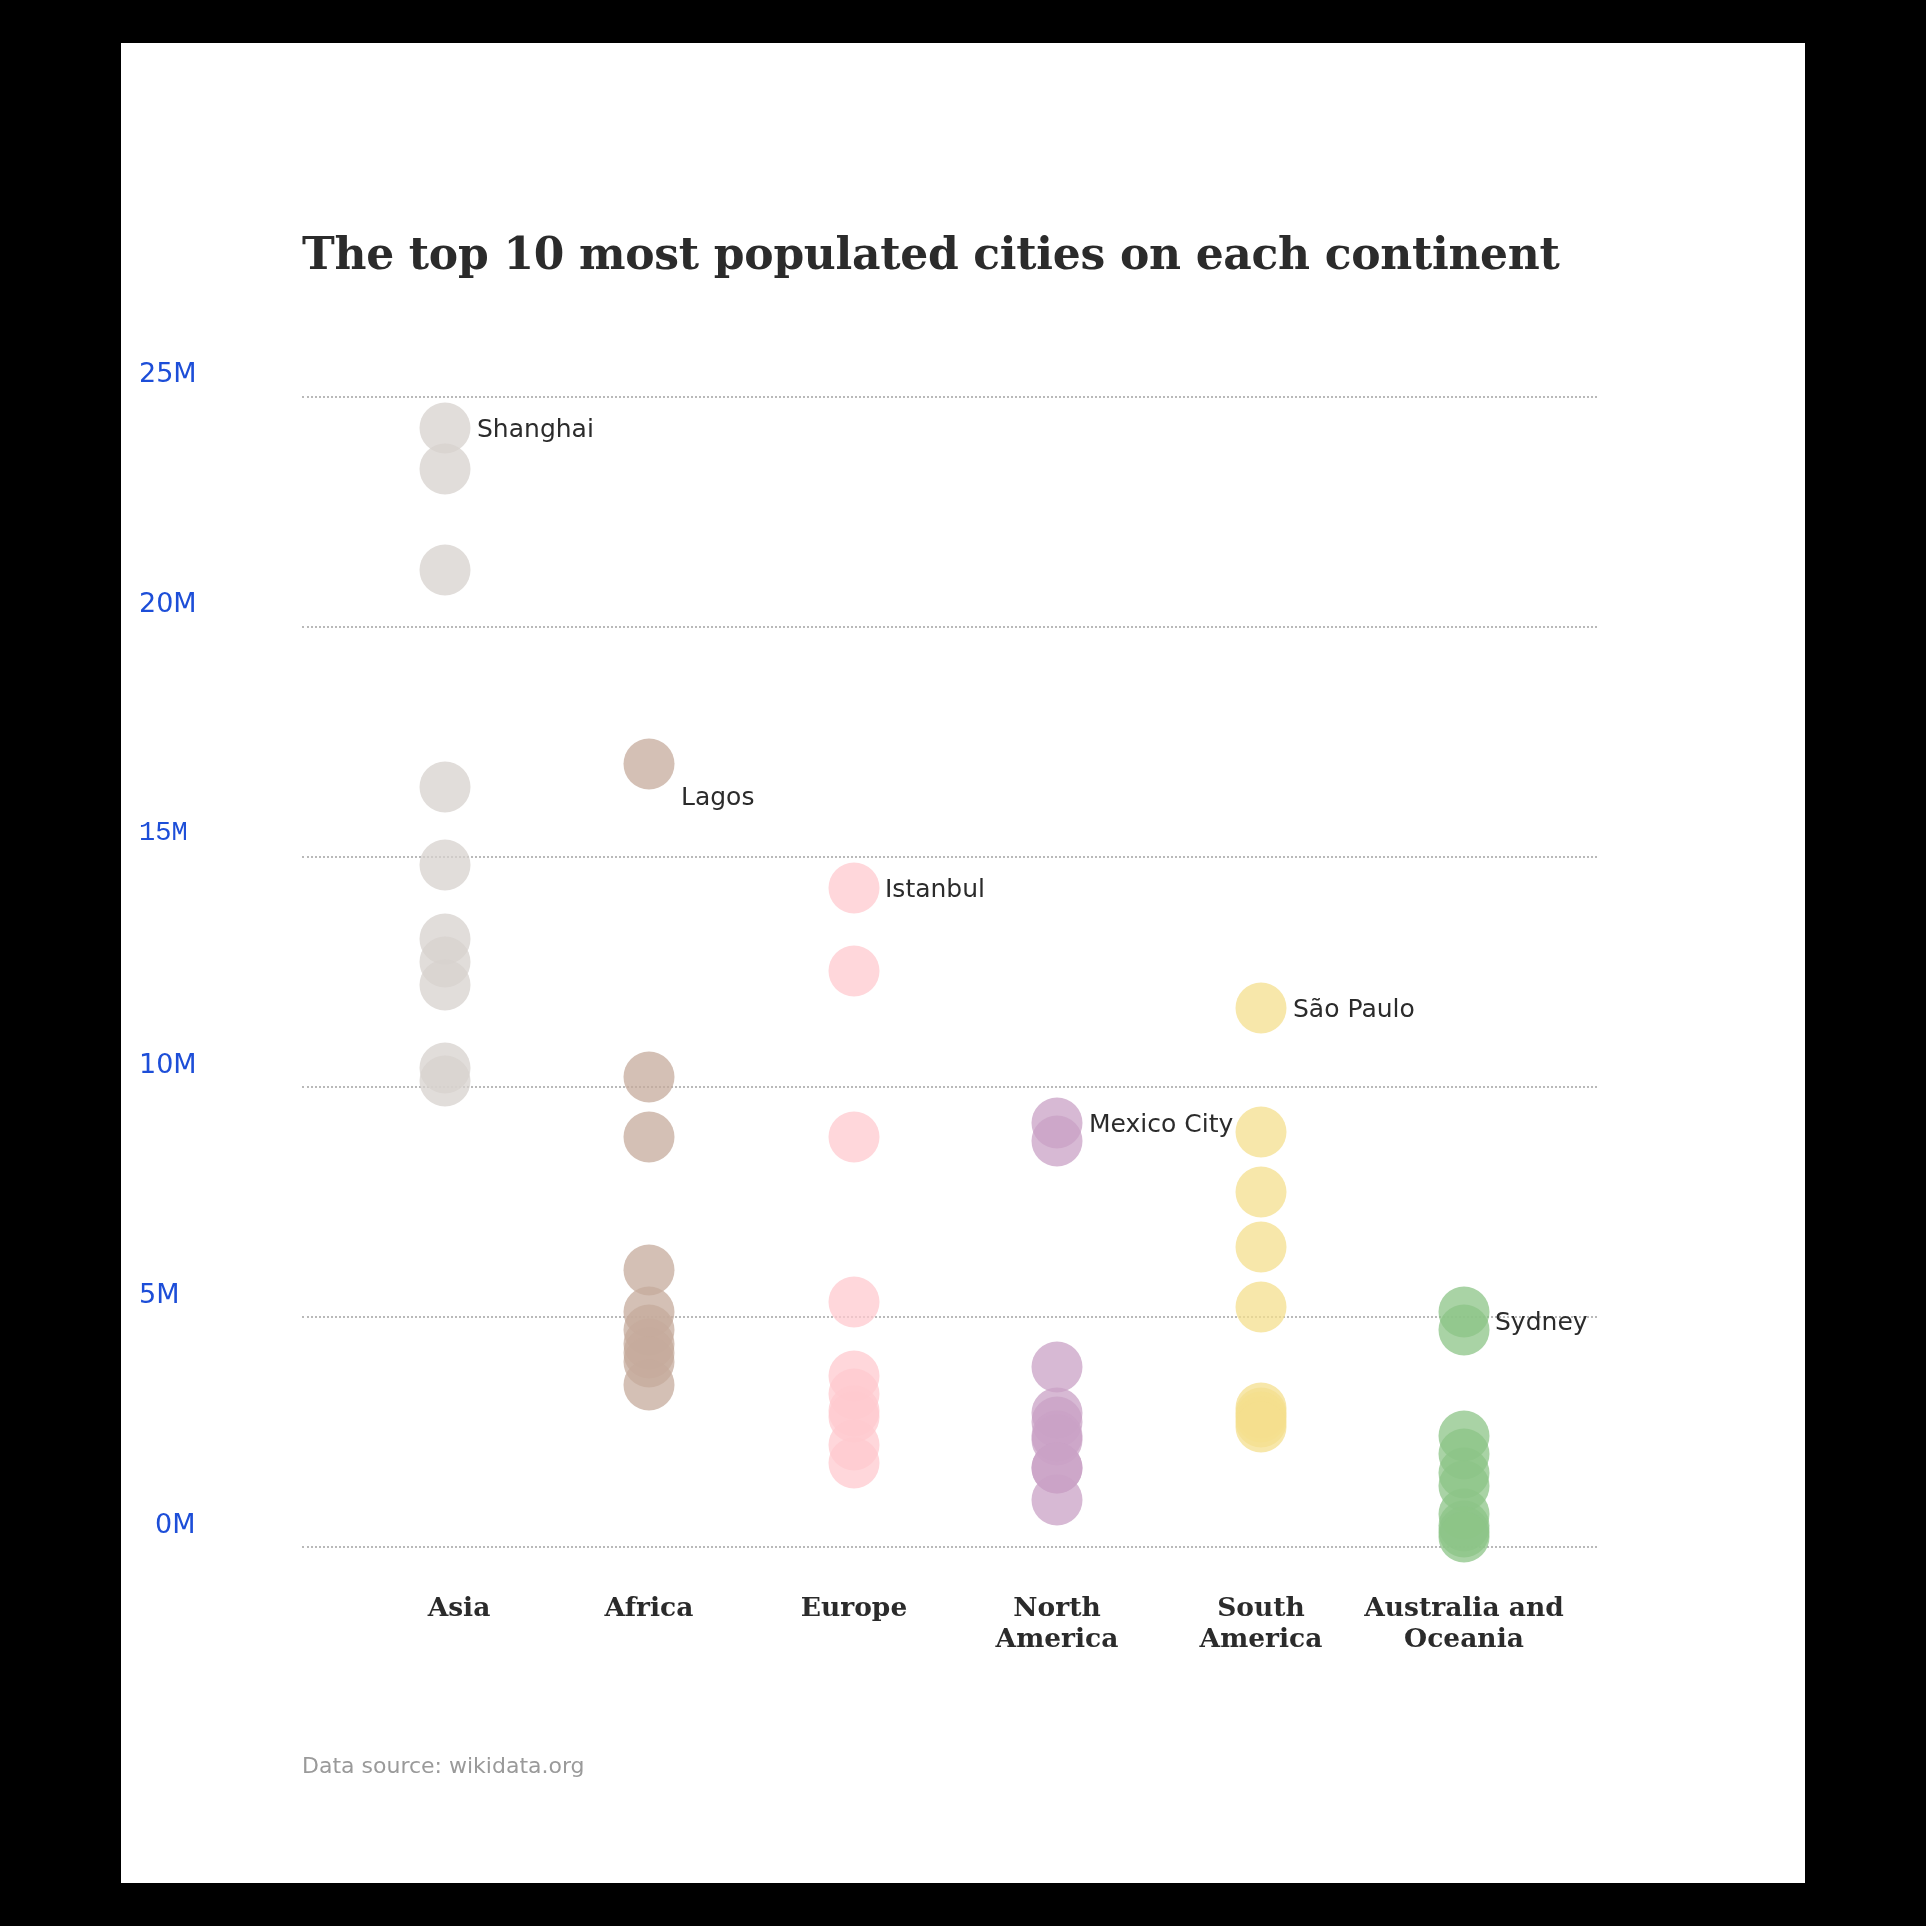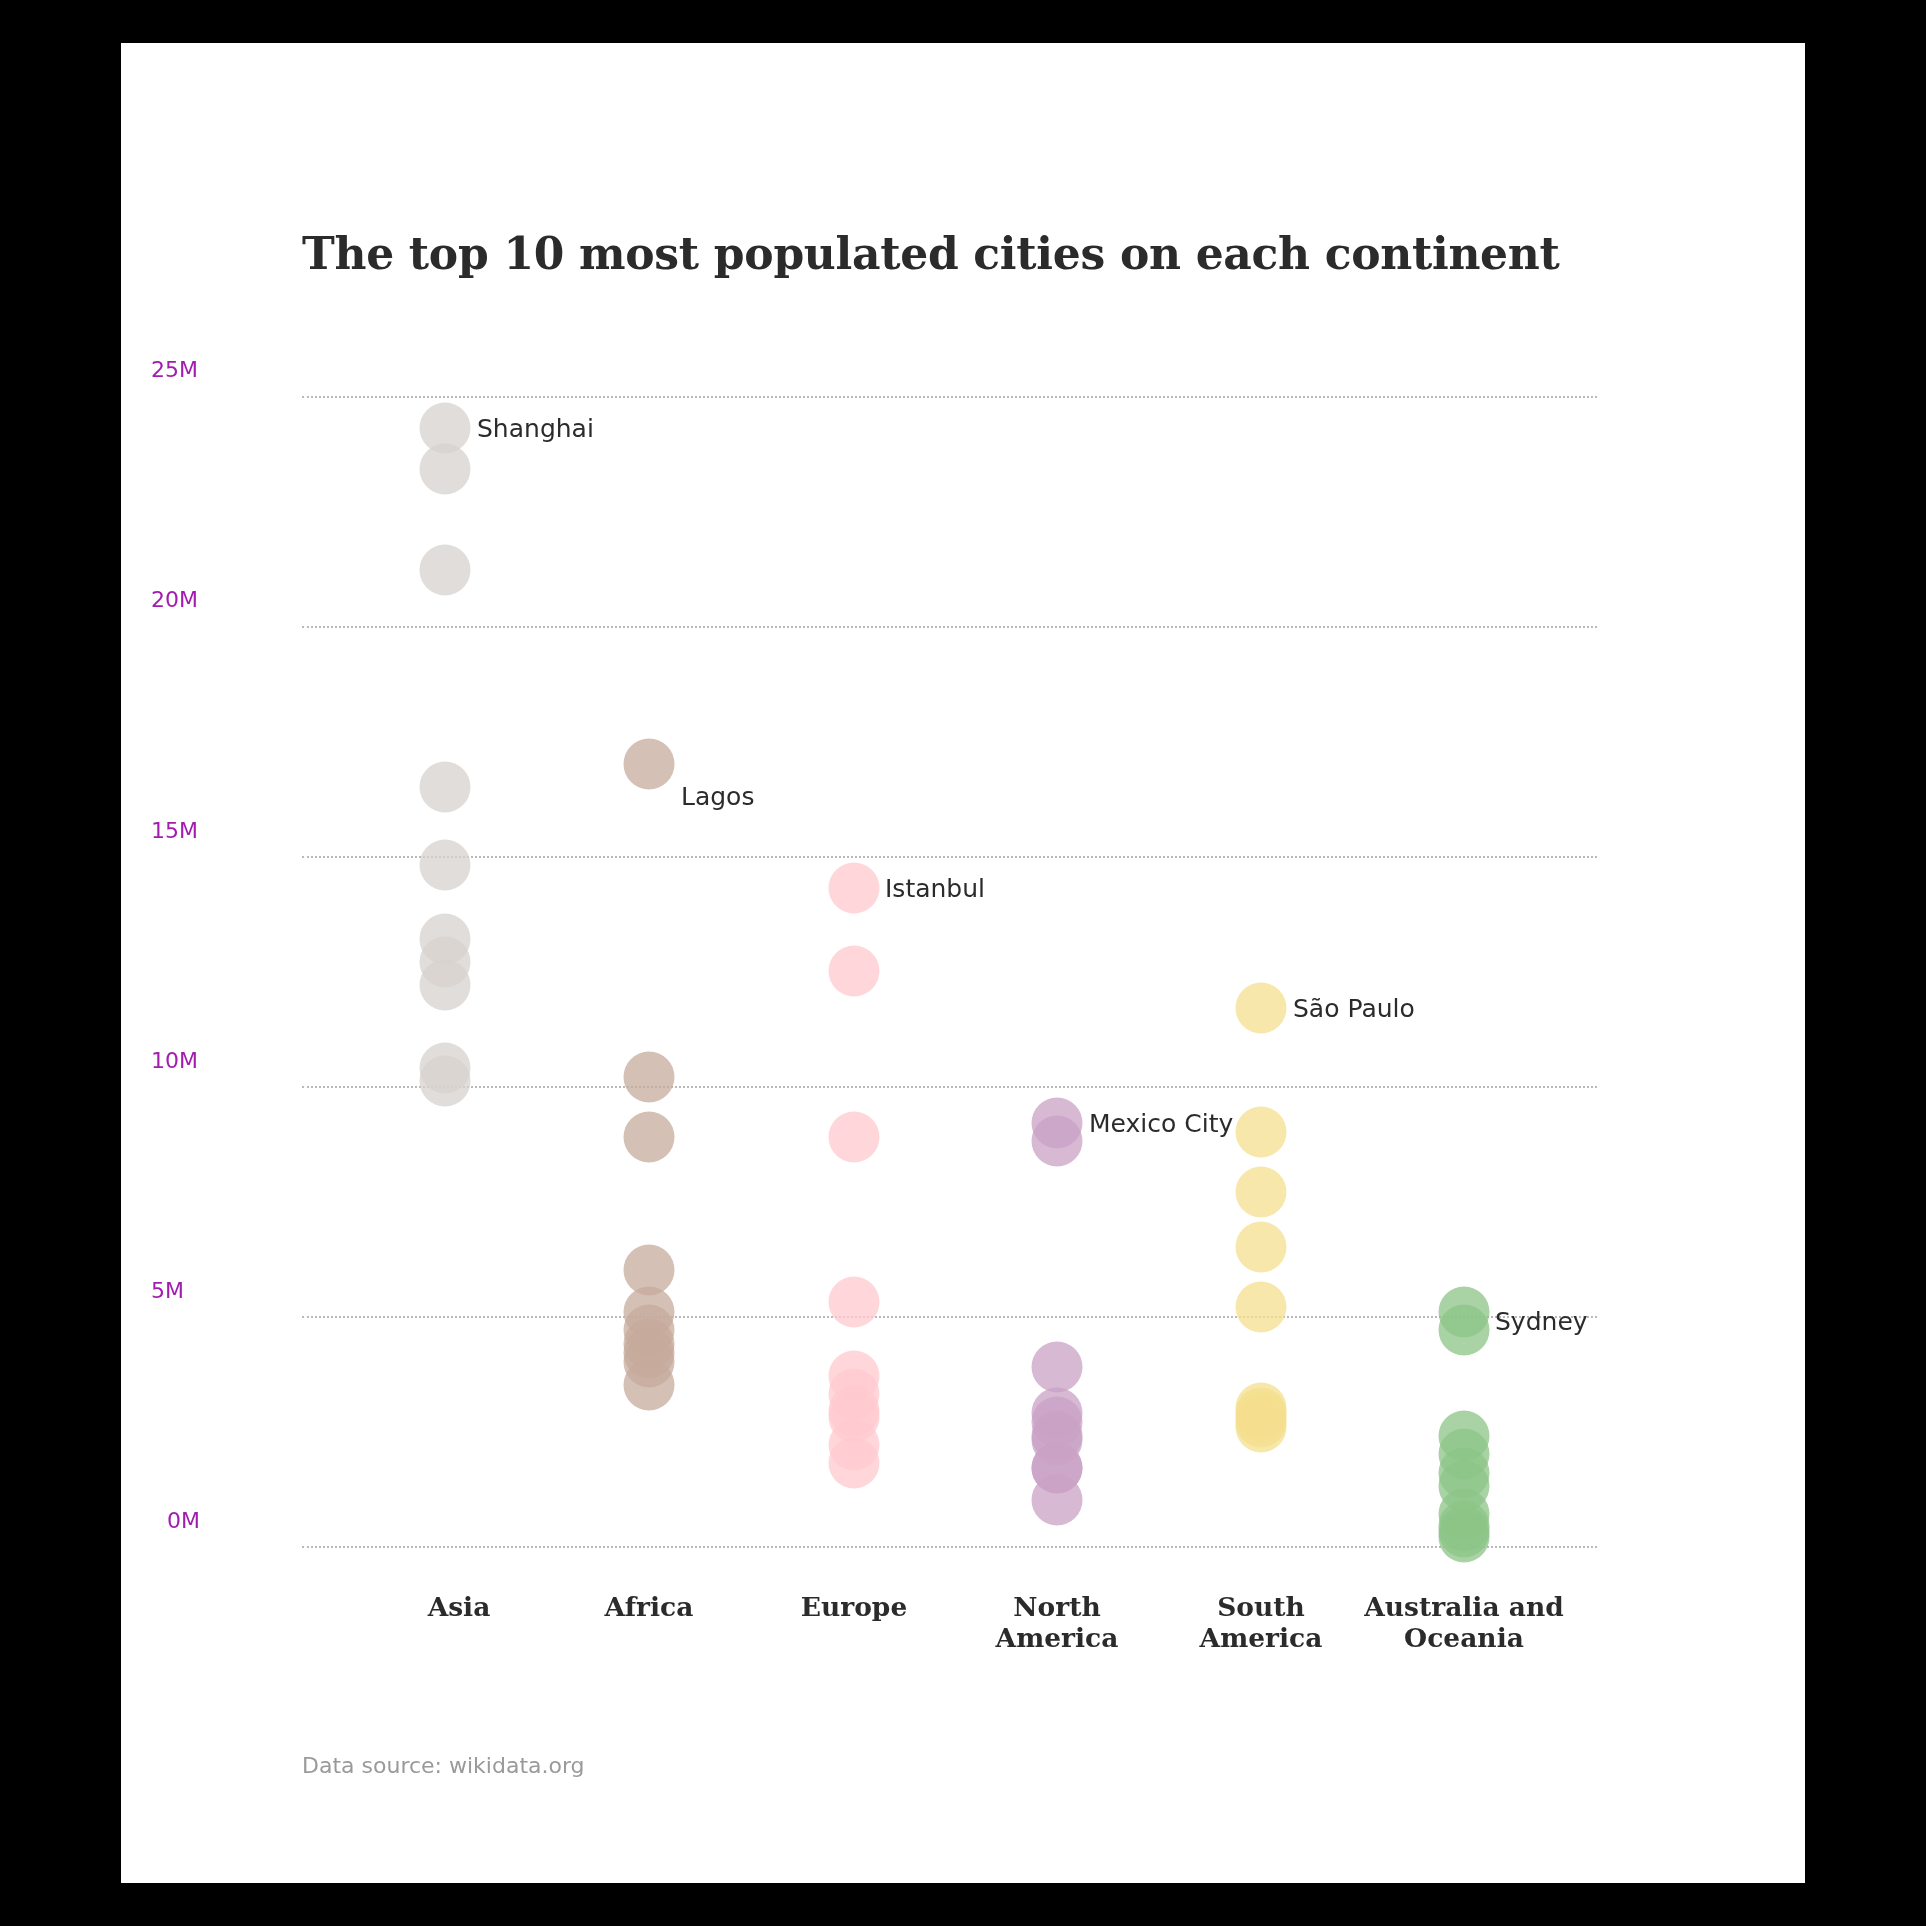--- a/index.html
+++ b/index.html
@@ -41,23 +41,23 @@
   }
   .gridline {
     position: absolute;
     left: 181px;
     width: 1295px;
     height: 0;
     border-top: 2.5px dotted #b9b9b9;
   }
   .ytick-inner {
     position: absolute;
-    left: 30px;
-    font-size: 22px;
-    color: #a21caf;
+    left: 18px;
+    font-size: 27px;
+    color: #1d4ed8;
     white-space: nowrap;
   }
   .dot {
     position: absolute;
     border-radius: 50%;
     transform: translate(-50%, -50%);
   }
   .dot-label {
     position: absolute;
     font-size: 25px;
@@ -92,21 +92,21 @@
   <div id="title">The top 10 most populated cities on each continent</div>
 
   <div id="plot">
       <div class="gridline" style="top: 1503px;"></div>
       <div class="ytick-inner" style="top: 1465px; margin-left: 16px;">0M</div>
       <div class="gridline" style="top: 1273px;"></div>
       <div class="ytick-inner" style="top: 1235px;">5M</div>
       <div class="gridline" style="top: 1043px;"></div>
       <div class="ytick-inner" style="top: 1005px;">10M</div>
       <div class="gridline" style="top: 813px;"></div>
-      <div class="ytick-inner" style="top: 775px;">15M</div>
+      <div class="ytick-inner" style="top: 775px; font-family: Liberation Mono, monospace;">15M</div>
       <div class="gridline" style="top: 583px;"></div>
       <div class="ytick-inner" style="top: 544px;">20M</div>
       <div class="gridline" style="top: 353px;"></div>
       <div class="ytick-inner" style="top: 314px;">25M</div>
       <div class="dot" title="Shanghai" style="left: 324px; top: 385px; width: 51px; height: 51px; background: rgb(215, 210, 205); opacity: 0.75;"></div>
       <div class="dot" title="Beijing" style="left: 324px; top: 426px; width: 51px; height: 51px; background: rgb(215, 210, 205); opacity: 0.75;"></div>
       <div class="dot" title="Karachi" style="left: 324px; top: 527px; width: 51px; height: 51px; background: rgb(215, 210, 205); opacity: 0.75;"></div>
       <div class="dot" title="Dhaka" style="left: 324px; top: 744px; width: 51px; height: 51px; background: rgb(215, 210, 205); opacity: 0.75;"></div>
       <div class="dot" title="Tokyo" style="left: 324px; top: 822px; width: 51px; height: 51px; background: rgb(215, 210, 205); opacity: 0.75;"></div>
       <div class="dot" title="Mumbai" style="left: 324px; top: 896px; width: 51px; height: 51px; background: rgb(215, 210, 205); opacity: 0.75;"></div>

